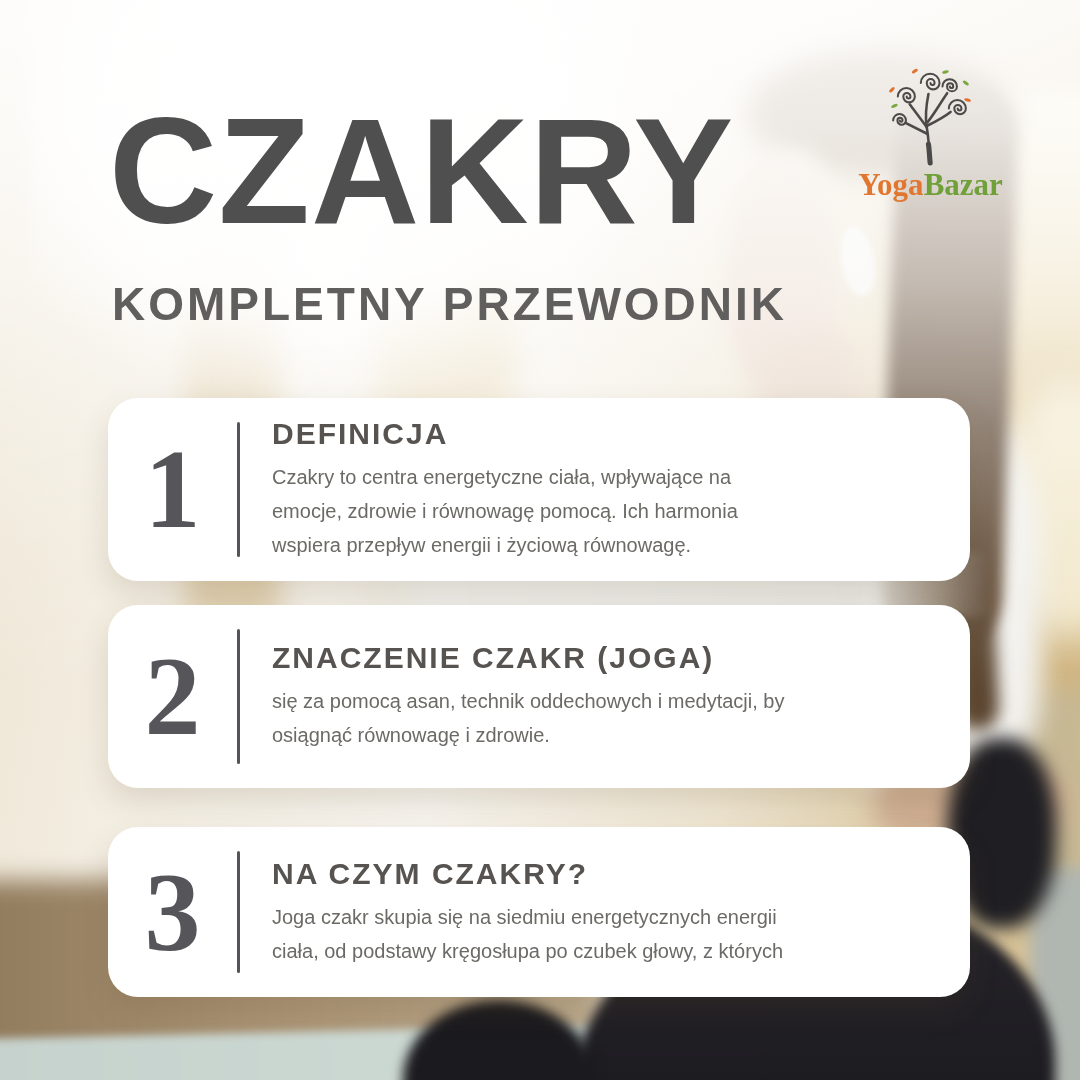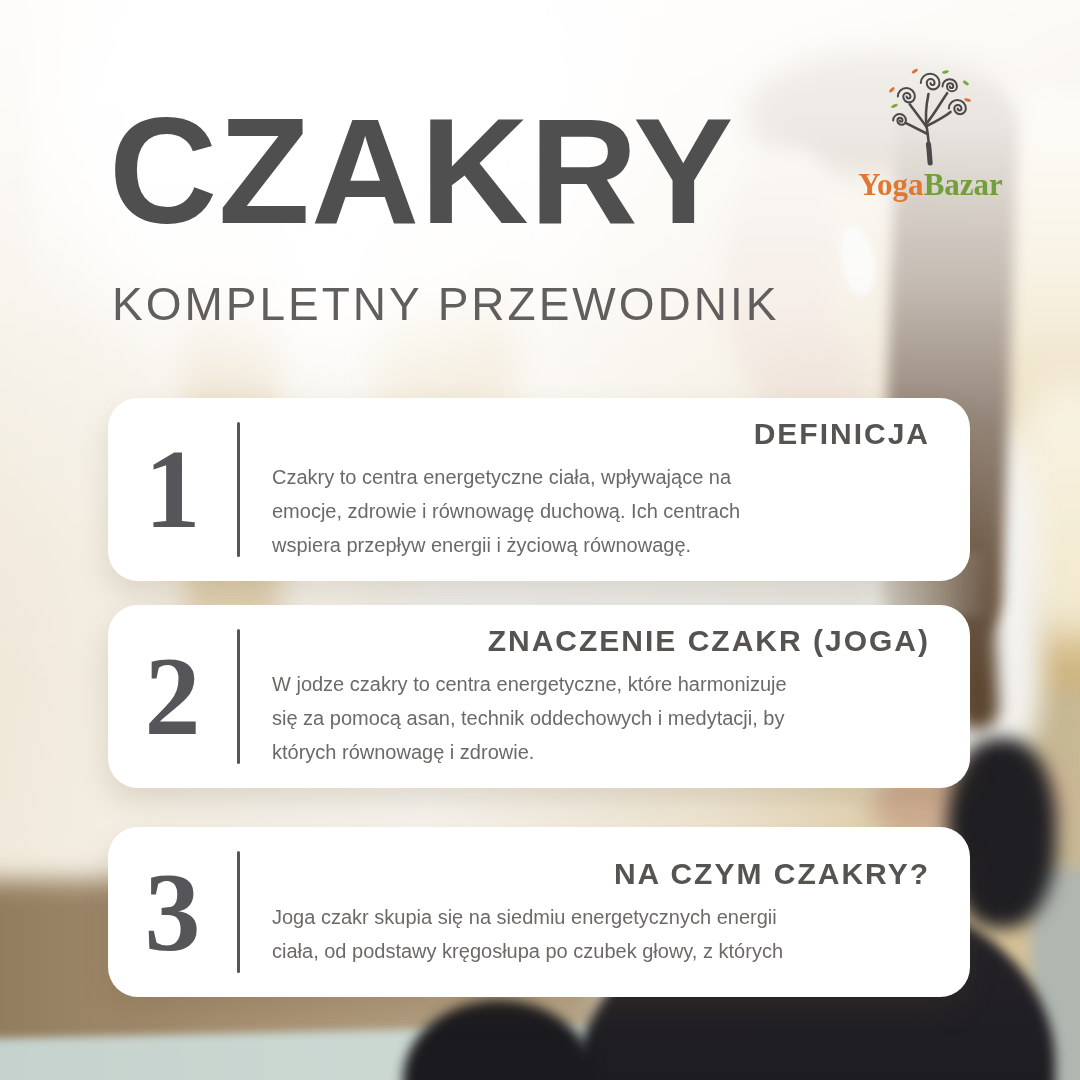--- a/index.html
+++ b/index.html
@@ -44,34 +44,34 @@
   .bgseat{left:948px;top:738px;width:108px;height:190px;border-radius:45%;filter:blur(9px);background:#1f1e22;}
   .bgdomeL{left:403px;top:1000px;width:192px;height:160px;border-radius:50% 50% 30% 30%;filter:blur(6px);background:#1b1a1e;}
   .bgdomeR{left:573px;top:895px;width:482px;height:400px;border-radius:50% 42% 25% 25%;filter:blur(6px);
     background:linear-gradient(180deg,#26242a,#131317);}
   .bgwash{inset:0;
     background:linear-gradient(180deg,rgba(255,255,255,.9) 0%,rgba(255,255,255,.82) 12%,rgba(255,255,255,.62) 26%,
     rgba(255,255,255,.34) 40%,rgba(255,255,255,.12) 52%,rgba(255,255,255,0) 64%);}
   
   .title{position:absolute;left:109px;top:96px;font-size:150px;line-height:1;font-weight:800;
     letter-spacing:1px;color:#4f4f4f;}
-  .subtitle{position:absolute;left:112px;top:281px;font-size:46px;line-height:1;font-weight:400;
+  .subtitle{position:absolute;left:112px;top:281px;font-size:46px;line-height:1;font-weight:700;
     letter-spacing:3px;color:#615e5e;}
   
   .logo{position:absolute;left:828px;top:66px;width:205px;text-align:center;}
   .logo svg{display:block;margin:0 auto;width:100px;height:102px;}
   .logotext{font-family:"Liberation Serif",serif;font-size:31px;font-weight:700;line-height:34px;letter-spacing:0;}
   
   .card{position:absolute;left:108px;width:862px;background:#ffffff;border-radius:30px;
     box-shadow:0 14px 30px rgba(96,76,44,.16);display:flex;align-items:stretch;}
   .card-num{flex:0 0 129px;display:flex;align-items:center;justify-content:center;
     font-family:"Liberation Serif",serif;font-weight:700;font-size:112px;color:#56555a;}
   .card-div{flex:0 0 3px;background:#55545a;margin:24px 0;border-radius:2px;}
   .card-body{flex:1;display:flex;flex-direction:column;justify-content:center;padding:0 40px 0 32px;}
-  .card-head{font-size:30px;font-weight:700;letter-spacing:2px;color:#565350;margin:0 0 9px 0;line-height:34px;text-align:right;}
+  .card-head{font-size:30px;font-weight:700;letter-spacing:2px;color:#565350;margin:0 0 9px 0;line-height:34px;}
   .card-line{font-size:20px;line-height:34px;color:#6c6a66;white-space:nowrap;}
   .c1{top:398px;height:183px;}
   .c2{top:605px;height:183px;}
   .c3{top:827px;height:170px;}
 </style>
 </head>
 <body>
 
 <div id="stage">
 
@@ -132,33 +132,32 @@
     </svg>
     <div class="logotext"><span style="color:#e0762f">Yoga</span><span style="color:#70a03a">Bazar</span></div>
   </div>
 
   <section class="card c1">
     <div class="card-num">1</div>
     <div class="card-div"></div>
     <div class="card-body">
       <h2 class="card-head">DEFINICJA</h2>
       <div class="card-line">Czakry to centra energetyczne ciała, wpływające na</div>
-      <div class="card-line">emocje, zdrowie i równowagę duchową. Ich centrach</div>
+      <div class="card-line">emocje, zdrowie i równowagę pomocą. Ich harmonia</div>
       <div class="card-line">wspiera przepływ energii i życiową równowagę.</div>
     </div>
   </section>
 
   <section class="card c2">
     <div class="card-num">2</div>
     <div class="card-div"></div>
     <div class="card-body">
       <h2 class="card-head">ZNACZENIE CZAKR (JOGA)</h2>
-      <div class="card-line">W jodze czakry to centra energetyczne, które harmonizuje</div>
       <div class="card-line">się za pomocą asan, technik oddechowych i medytacji, by</div>
-      <div class="card-line">których równowagę i zdrowie.</div>
+      <div class="card-line">osiągnąć równowagę i zdrowie.</div>
     </div>
   </section>
 
   <section class="card c3">
     <div class="card-num">3</div>
     <div class="card-div"></div>
     <div class="card-body">
       <h2 class="card-head">NA CZYM CZAKRY?</h2>
       <div class="card-line">Joga czakr skupia się na siedmiu energetycznych energii</div>
       <div class="card-line">ciała, od podstawy kręgosłupa po czubek głowy, z których</div>

